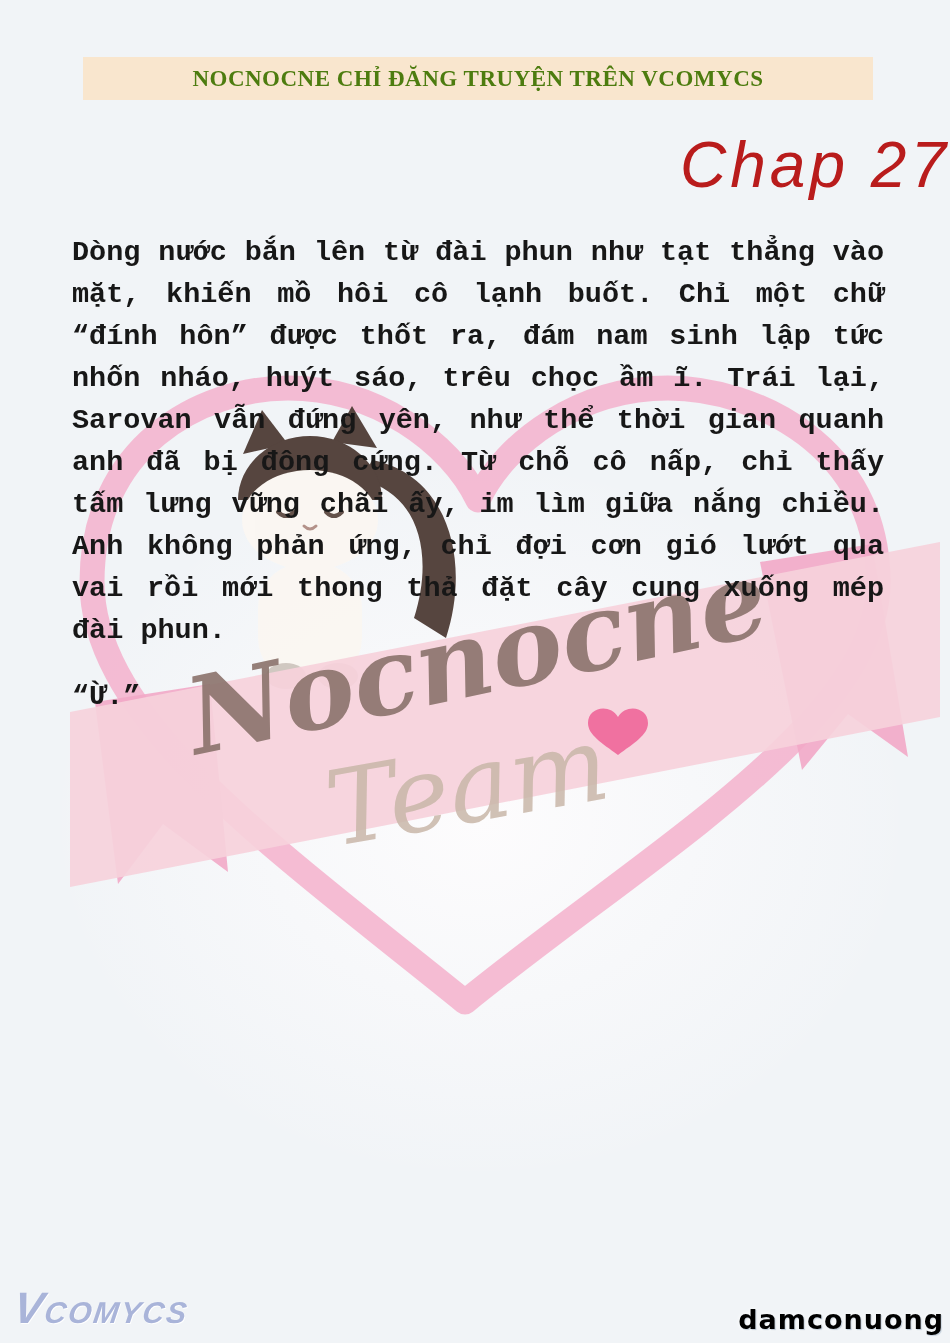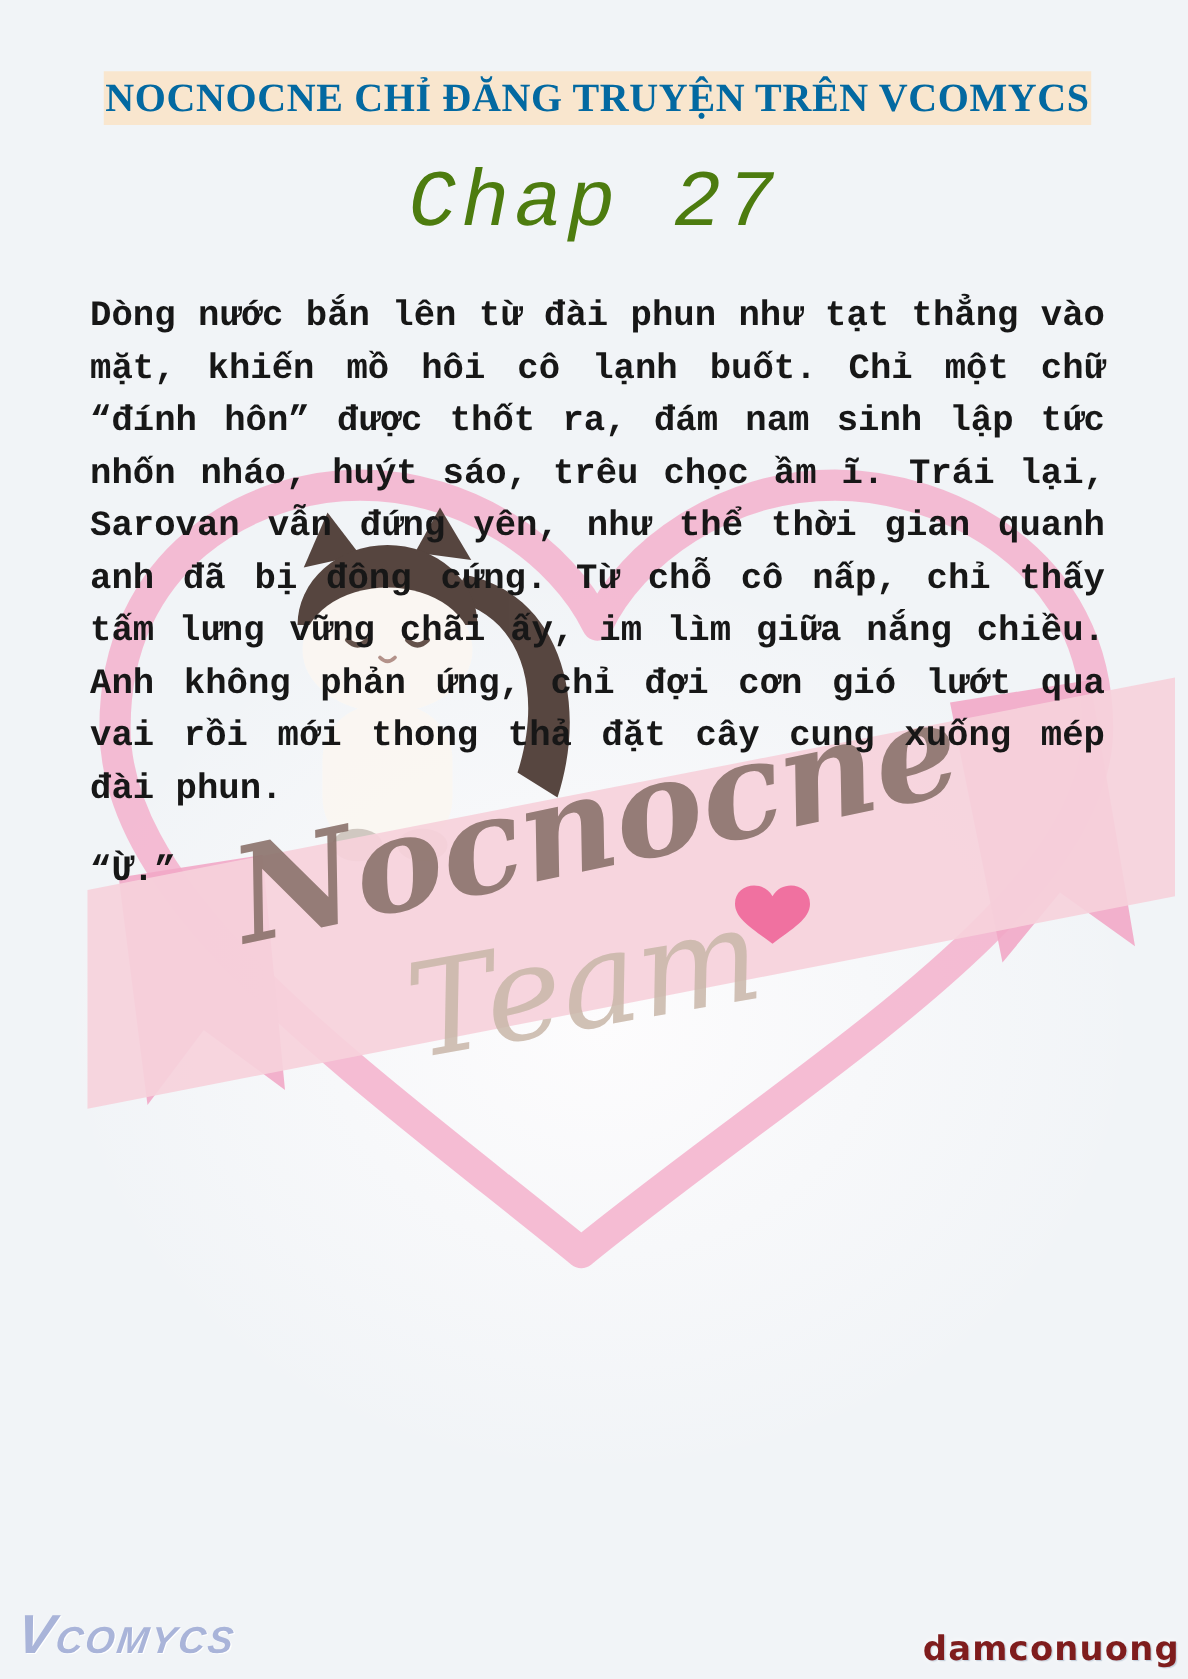--- a/index.html
+++ b/index.html
@@ -15,29 +15,29 @@
     font-family: "Liberation Serif", serif;
   }
   .banner {
     position: absolute; top: 57px; left: 83px; width: 790px; height: 43px;
     background: #f9e6ce;
     display: flex; align-items: center; justify-content: center;
     z-index: 3;
   }
   .banner span {
     font-family: "Liberation Serif", serif;
-    font-weight: bold; font-size: 32px; letter-spacing: 0.5px;
-    color: #0369a1; white-space: nowrap;
+    font-weight: bold; font-size: 23px; letter-spacing: 0.5px;
+    color: #4d7c0f; white-space: nowrap;
   }
   .chap-title {
     position: absolute; top: 128px; left: 0; width: 100%;
-    text-align: center; z-index: 3;
-    font-family: Liberation Mono, monospace;
+    text-align: right; z-index: 3;
+    font-family: Liberation Sans, sans-serif;
     font-style: italic; font-weight: 500;
-    font-size: 64px; color: #4d7c0f; letter-spacing: 4px;
+    font-size: 64px; color: #b91c1c; letter-spacing: 4px;
   }
   .content {
     position: absolute; top: 232px; left: 72px; width: 812px;
     z-index: 2;
     font-family: Liberation Mono, monospace;
     font-weight: bold; font-size: 28.5px; line-height: 42px;
     color: #171717; text-align: justify;
   }
   .content p { margin: 0 0 24px 0; }
   .watermark {
@@ -50,21 +50,21 @@
     font-size: 30px; letter-spacing: 2px;
     color: #a9b4d9;
     transform: skewX(-8deg);
     text-shadow: 1px 1px 0 #ffffff;
   }
   .footer-logo::first-letter { font-size: 44px; }
   .footer-credit {
     position: absolute; right: 6px; bottom: 8px; z-index: 3;
     font-family: "DejaVu Sans", sans-serif;
     font-weight: bold; font-size: 27px; letter-spacing: 1px;
-    color: #7f1d1d;
+    color: #000000;
     text-shadow: 0 0 5px rgba(255,255,255,0.95), 1px 1px 1px #a8b8ca;
   }
 </style>
 </head>
 <body>
 
 <div>
 
   <svg class="watermark" width="950" height="645" viewBox="0 0 950 645" aria-hidden="true">
 

